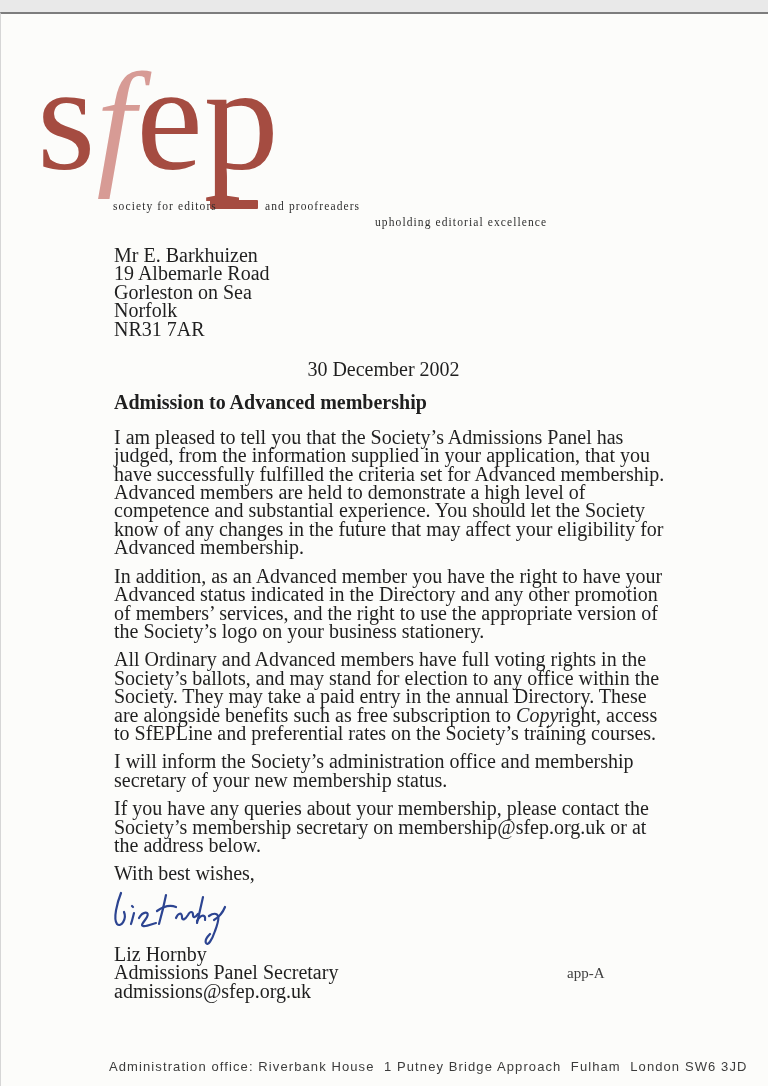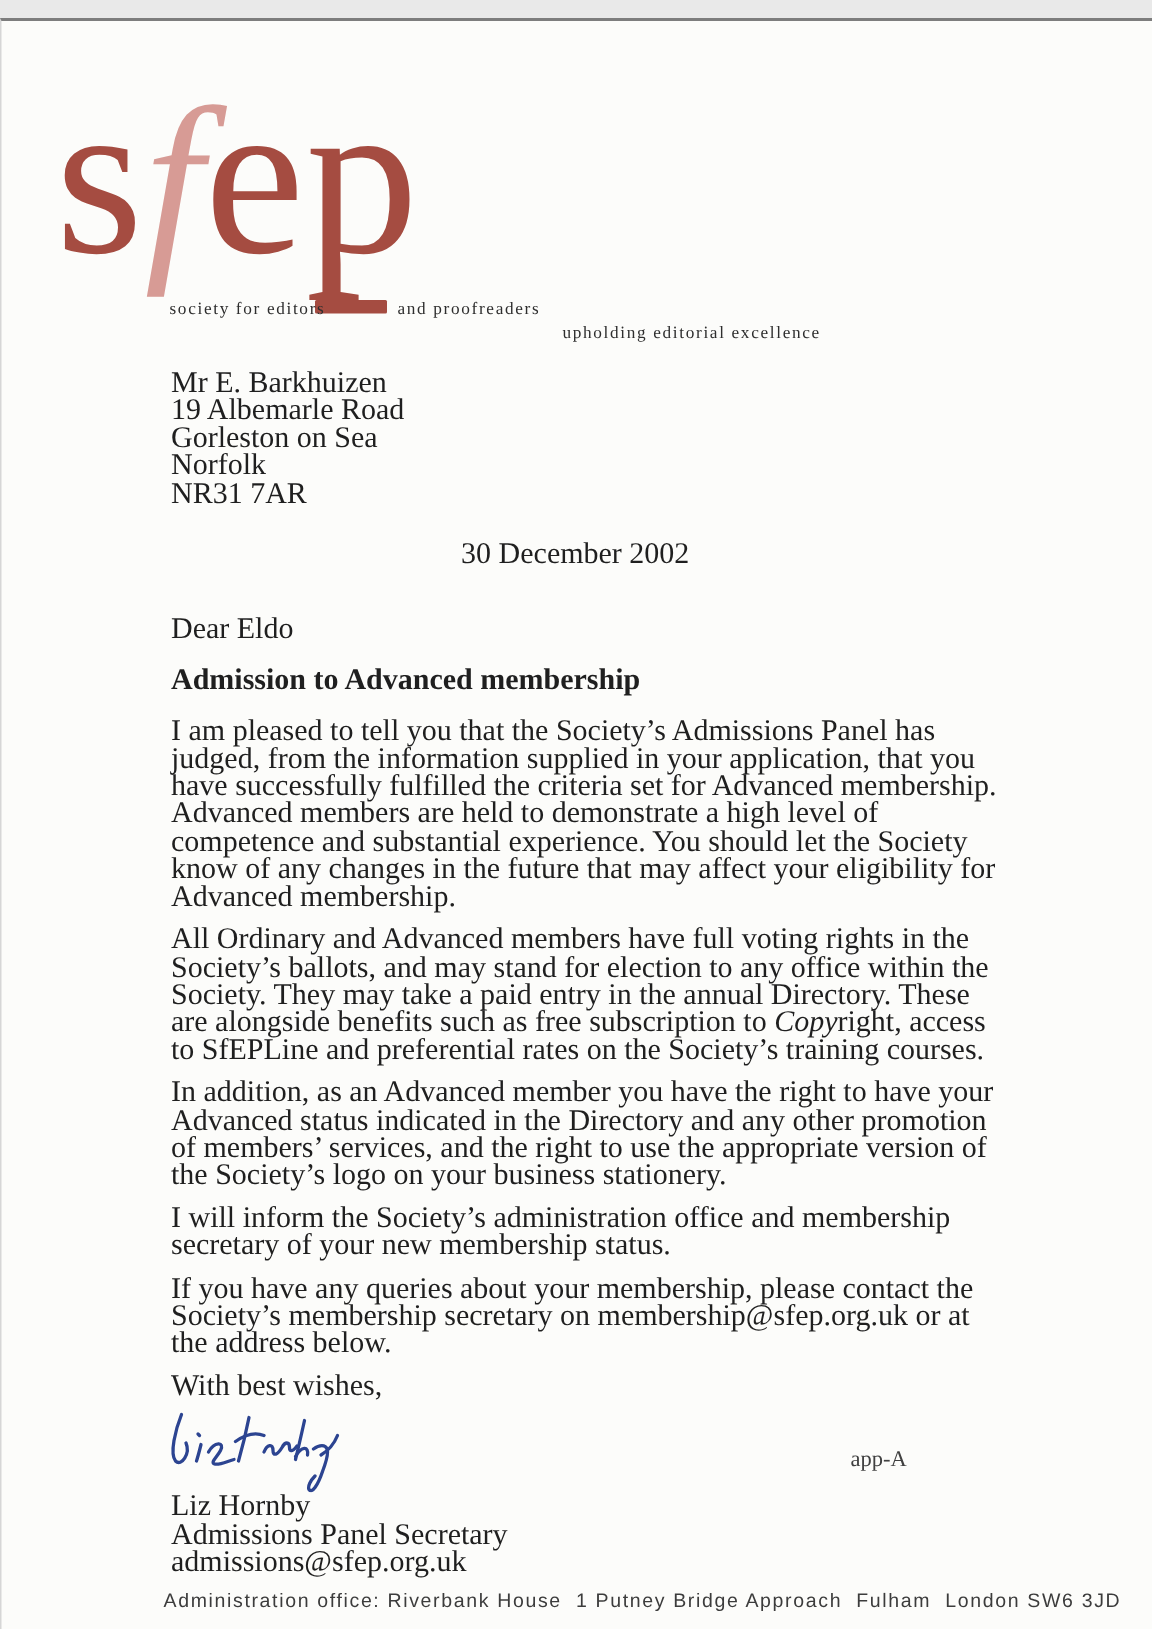--- a/index.html
+++ b/index.html
@@ -91,26 +91,25 @@
 
   <div class="letter-body">
     <div class="recipient">
         <div>Mr E. Barkhuizen</div>
         <div>19 Albemarle Road</div>
         <div>Gorleston on Sea</div>
         <div>Norfolk</div>
         <div>NR31 7AR</div>
       </div>
     <div class="date">30 December 2002</div>
-    <div class="salutation">Dear Eldo</div>
     <div class="subject">Admission to Advanced membership</div>
     <div class="paragraphs">
         <p><span>I am pleased to tell you that the Society’s Admissions Panel has judged, from the information supplied in your application, that you have successfully fulfilled the criteria set for Advanced membership. Advanced members are held to demonstrate a high level of competence and substantial experience. You should let the Society know of any changes in the future that may affect your eligibility for Advanced membership.</span></p>
+        <p><span>In addition, as an Advanced member you have the right to have your Advanced status indicated in the Directory and any other promotion of members’ services, and the right to use the appropriate version of the Society’s logo on your business stationery.</span></p>
         <p><span>All Ordinary and Advanced members have full voting rights in the Society’s ballots, and may stand for election to any office within the Society. They may take a paid entry in the annual Directory. These are alongside benefits such as free subscription to </span><i>Copy</i><span>right, access to SfEPLine and preferential rates on the Society’s training courses.</span></p>
-        <p><span>In addition, as an Advanced member you have the right to have your Advanced status indicated in the Directory and any other promotion of members’ services, and the right to use the appropriate version of the Society’s logo on your business stationery.</span></p>
         <p><span>I will inform the Society’s administration office and membership secretary of your new membership status.</span></p>
         <p><span>If you have any queries about your membership, please contact the Society’s membership secretary on membership@sfep.org.uk or at the address below.</span></p>
       </div>
     <div class="wishes">With best wishes,</div>
 
     <svg class="signature" viewBox="0 0 155 57" fill="none" stroke-width="2.2" stroke-linecap="round" stroke-linejoin="round" stroke="#2c4491">
       <path d="M11,5 C7,15 3,31 7,36 C11,40 17,31 14,24"></path>
       <path d="M22,18 l1,1"></path>
       <path d="M24,25 c-1,4 -2,8 -3,11"></path>
       <path d="M29,30 c4,-7 11,-7 8,-1 c-2,4 -7,8 -4,9 c3,1 9,-2 13,-3"></path>

